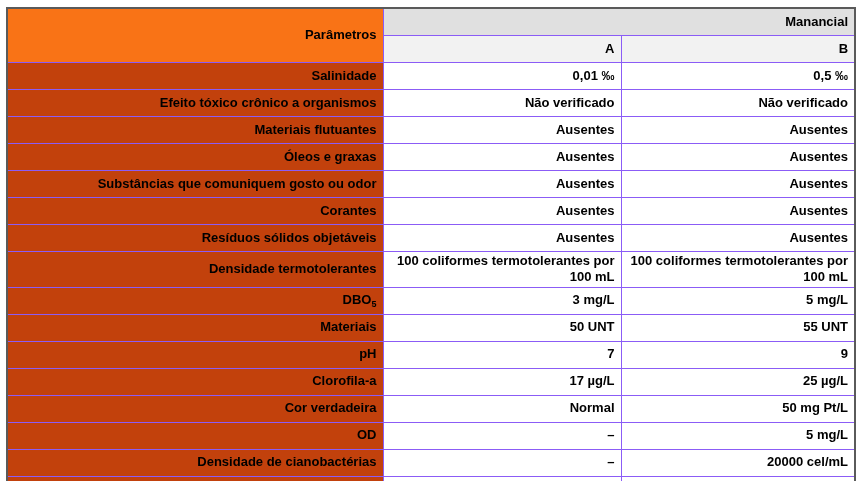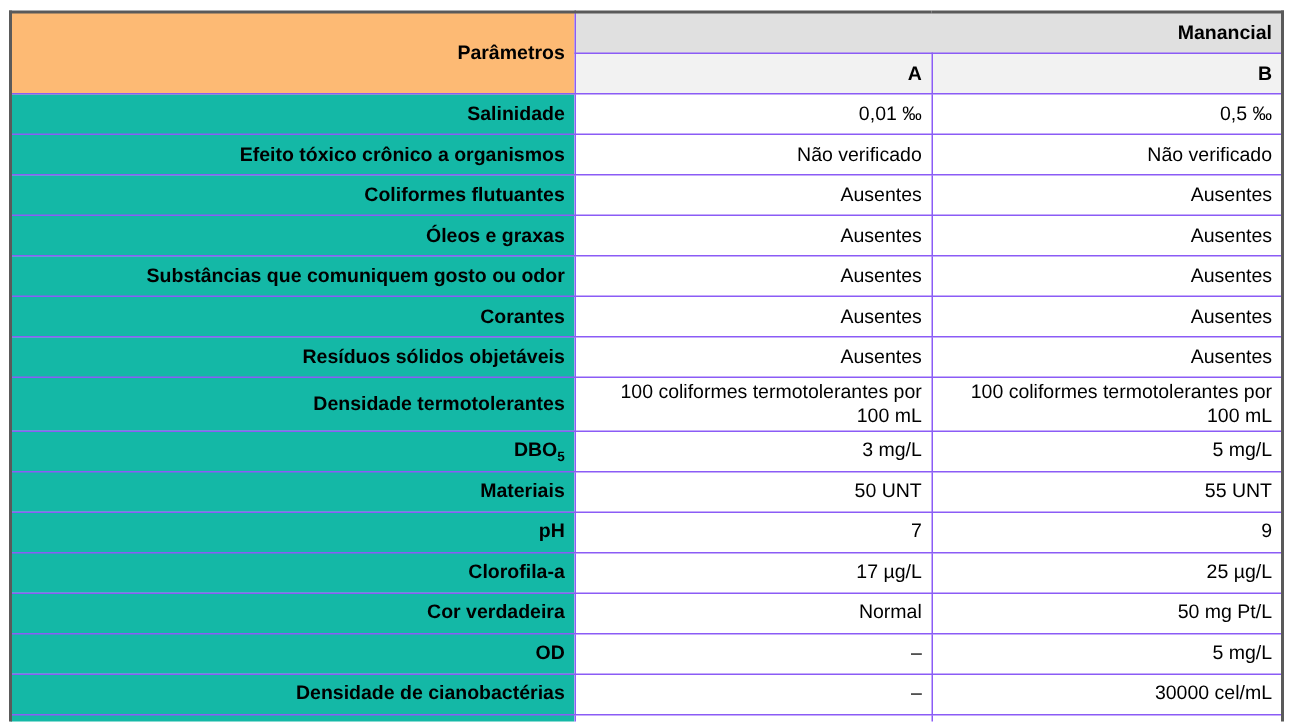--- a/index.html
+++ b/index.html
@@ -31,35 +31,35 @@
     height: 24px;
     padding: 1px 6px;
     line-height: 1.25;
     color: #000000;
   }
   th.group-header {
     background: #e0e0e0;
     font-weight: bold;
   }
   th.params-header {
-    background: #fdba74;
+    background: #f97316;
     font-weight: bold;
     margin-left: 24px;
   }
   th.col-header {
     background: #f2f2f2;
     font-weight: bold;
   }
   td.param-cell {
-    background: #14b8a6;
+    background: #c2410c;
     font-weight: bold;
   }
   td.value-cell {
     background: #ffffff;
-    font-weight: normal;
+    font-weight: bold;
   }
   td.param-cell sub {
     font-size: 9px;
     vertical-align: -3px;
     line-height: 0;
   }
 </style>
 </head>
 <body>
 
@@ -86,21 +86,21 @@
           <td class="param-cell"><span>Salinidade</span></td>
           <td class="value-cell">0,01 ‰</td>
           <td class="value-cell">0,5 ‰</td>
         </tr>
         <tr>
           <td class="param-cell"><span>Efeito tóxico crônico a organismos</span></td>
           <td class="value-cell">Não verificado</td>
           <td class="value-cell">Não verificado</td>
         </tr>
         <tr>
-          <td class="param-cell"><span>Coliformes flutuantes</span></td>
+          <td class="param-cell"><span>Materiais flutuantes</span></td>
           <td class="value-cell">Ausentes</td>
           <td class="value-cell">Ausentes</td>
         </tr>
         <tr>
           <td class="param-cell"><span>Óleos e graxas</span></td>
           <td class="value-cell">Ausentes</td>
           <td class="value-cell">Ausentes</td>
         </tr>
         <tr>
           <td class="param-cell"><span>Substâncias que comuniquem gosto ou odor</span></td>
@@ -148,21 +148,21 @@
           <td class="value-cell">50 mg Pt/L</td>
         </tr>
         <tr>
           <td class="param-cell"><span>OD</span></td>
           <td class="value-cell">–</td>
           <td class="value-cell">5 mg/L</td>
         </tr>
         <tr>
           <td class="param-cell"><span>Densidade de cianobactérias</span></td>
           <td class="value-cell">–</td>
-          <td class="value-cell">30000 cel/mL</td>
+          <td class="value-cell">20000 cel/mL</td>
         </tr>
         <tr>
           <td class="param-cell"></td>
           <td class="value-cell">Lótico</td>
           <td class="value-cell">Lótico</td>
         </tr>
       </tbody>
   </table>
 </div>
 

